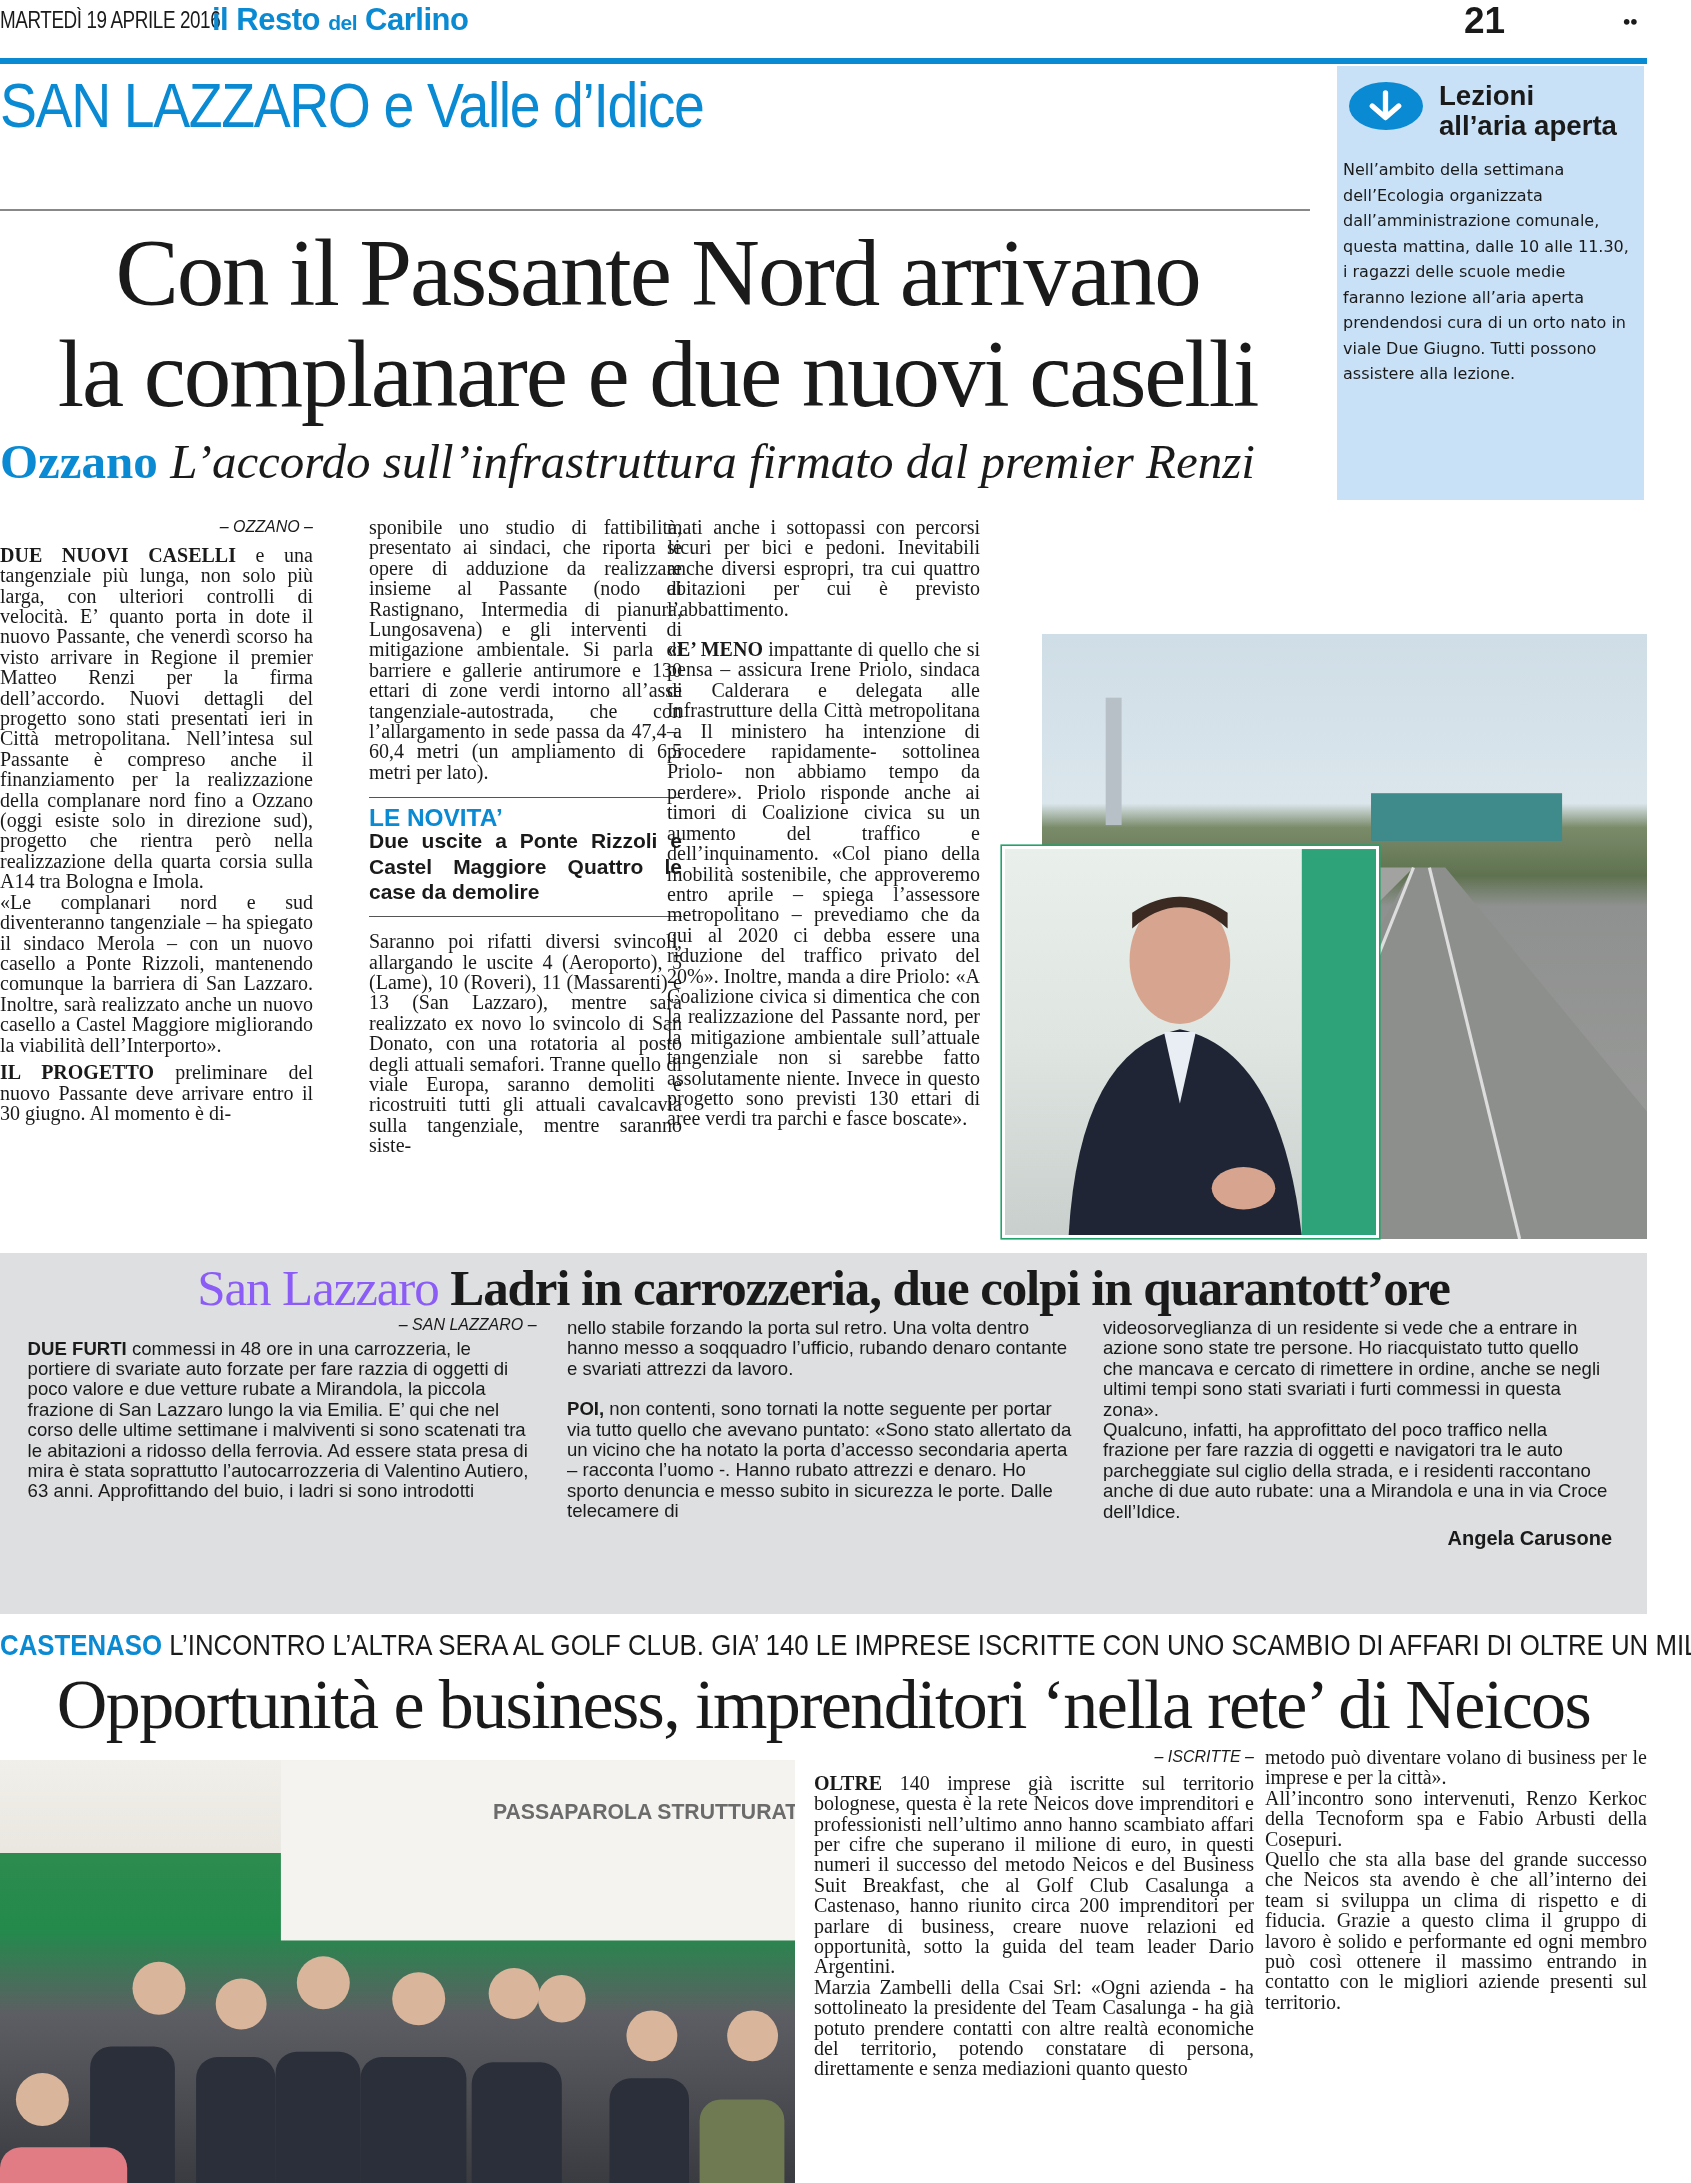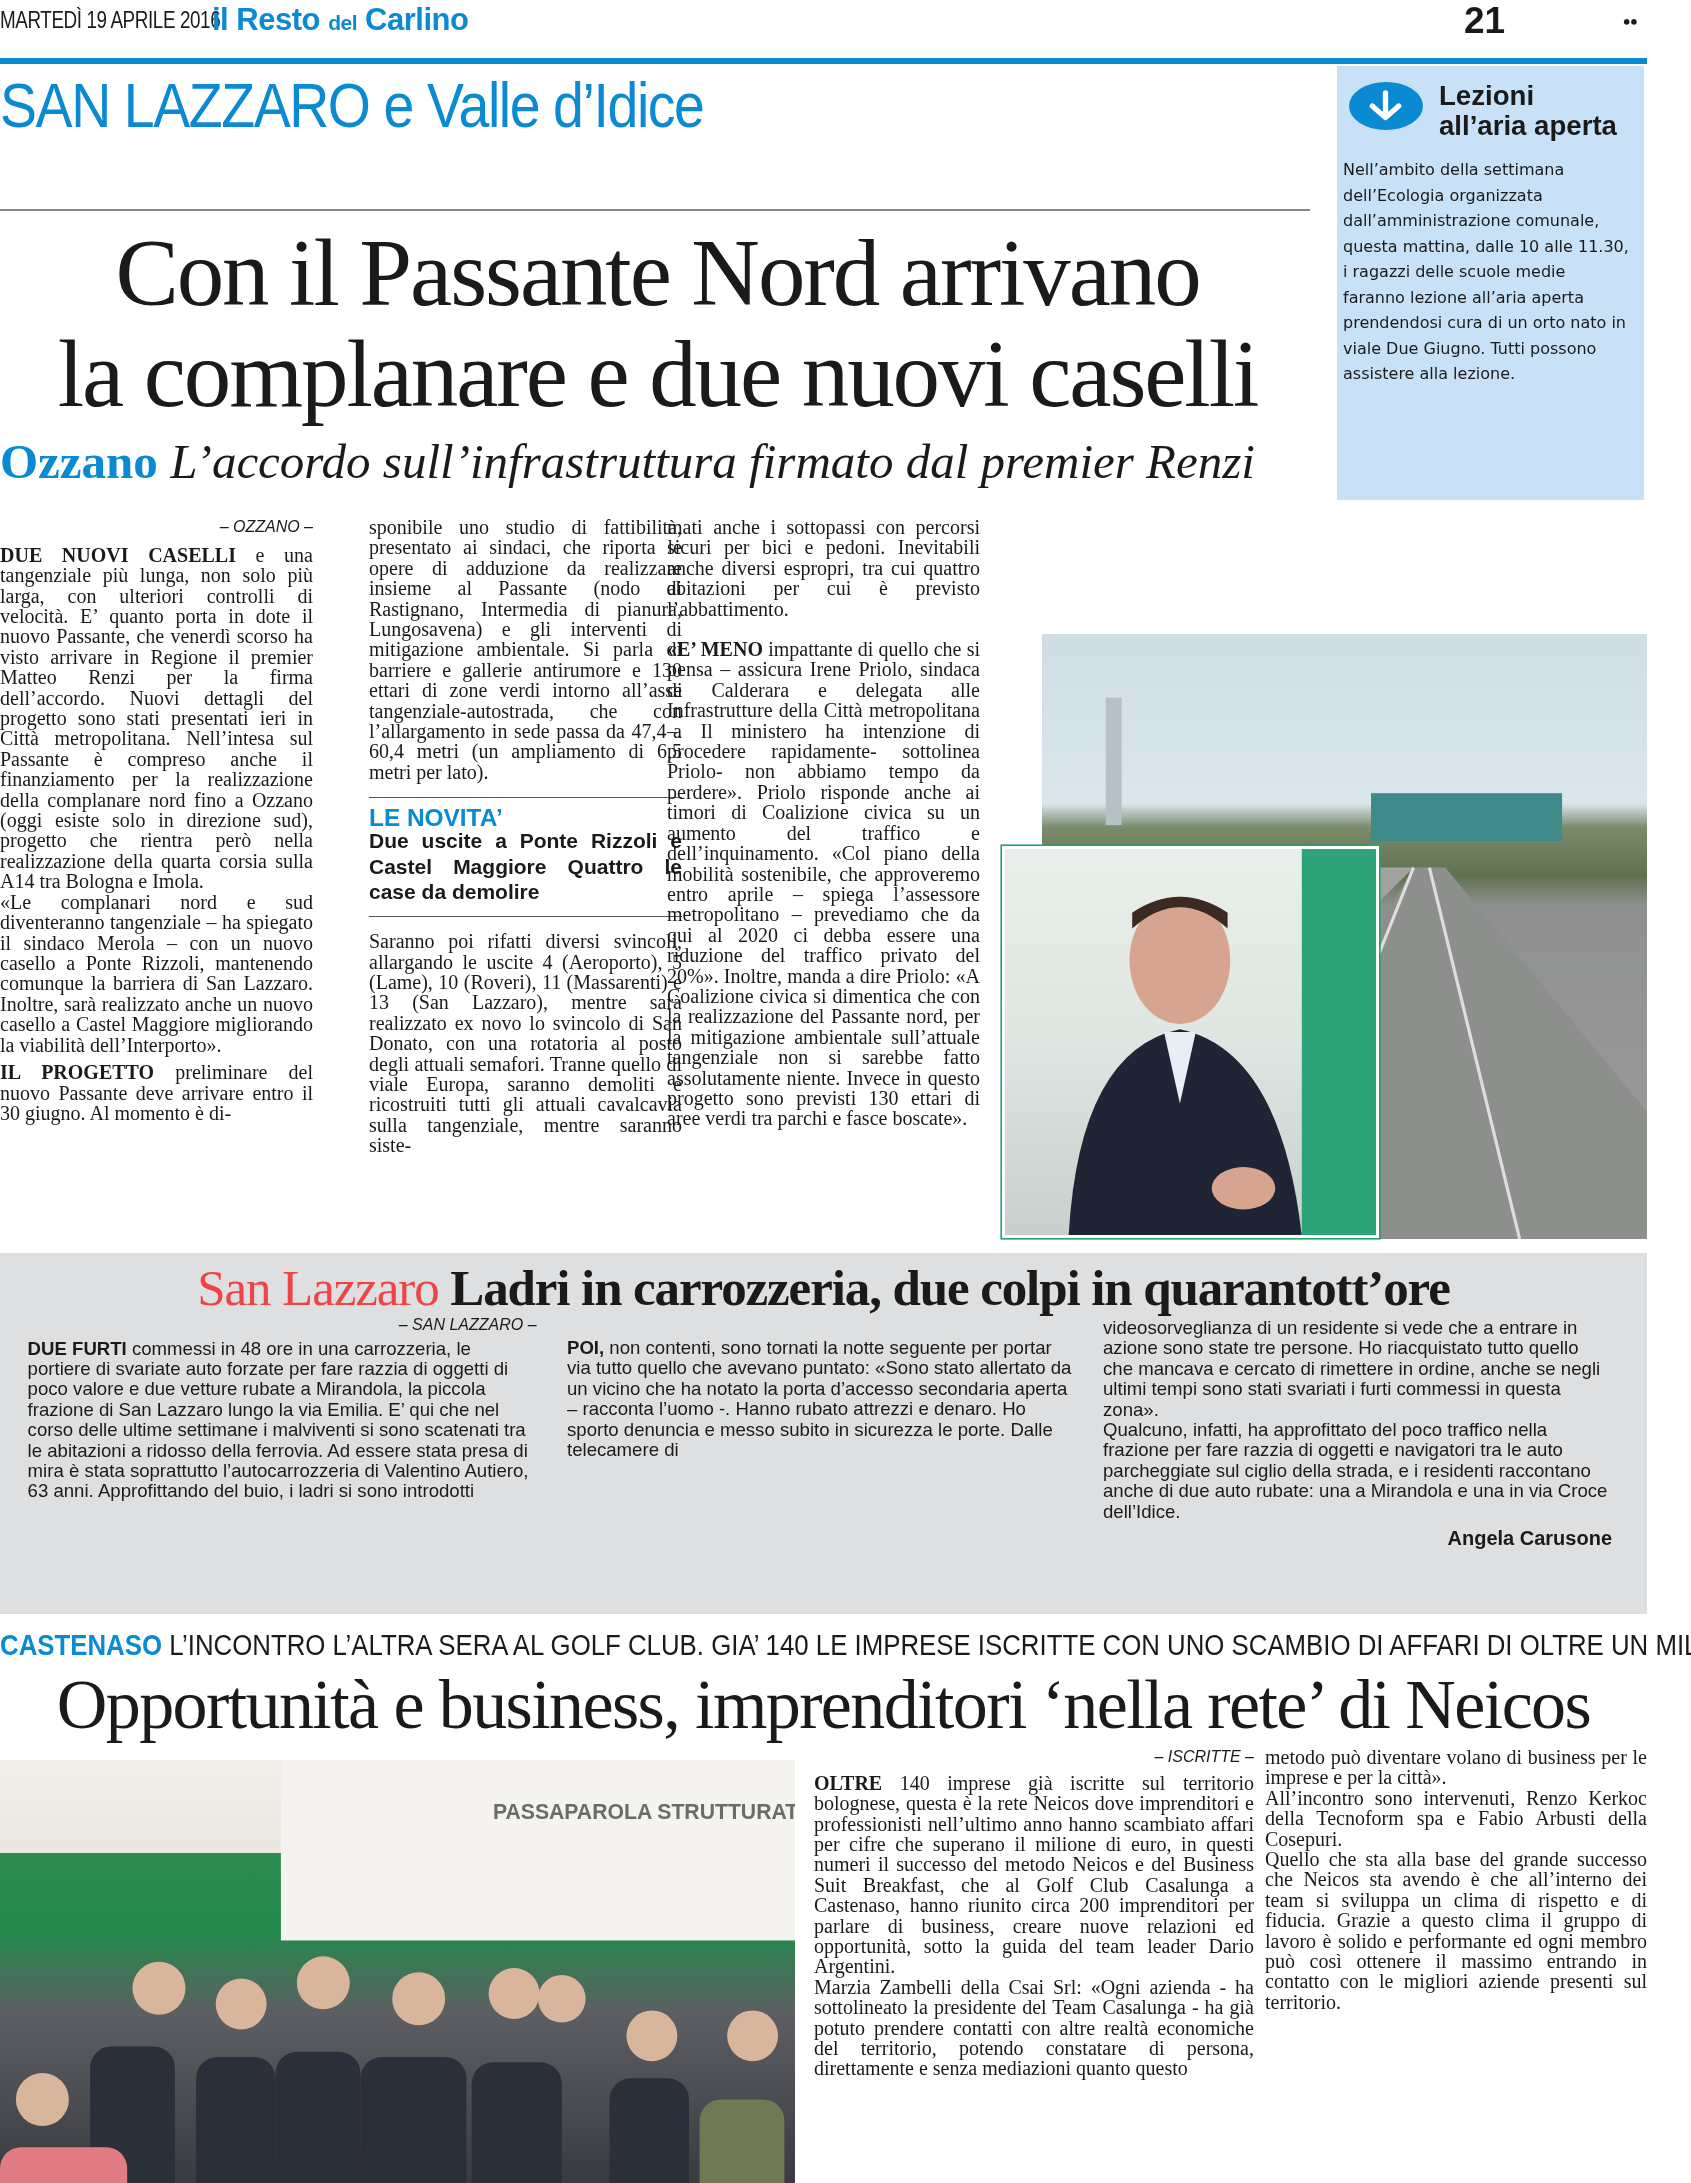--- a/index.html
+++ b/index.html
@@ -41,21 +41,21 @@
   .novita .ttl { font-weight: bold; font-size: 21px; line-height: 25.5px; font-family: Liberation Sans, sans-serif; }
 
   
   .photo { overflow: hidden; }
   .highway { left: 1042px; top: 634px; width: 605px; height: 605px; background: linear-gradient(180deg, #cfdde6 0%, #dbe6ec 28%, #7a8b6a 32%, #5f7250 40%, #8f9190 45%, #9c9d9b 100%); }
   .renzi { left: 1002px; top: 846px; width: 377px; height: 392px; border: 3.2px solid #fff; box-shadow: 0 0 0 1.6px #23a36b; background: linear-gradient(180deg, #e9efeb 0%, #dfe6e2 50%, #c9cfcc 100%); }
 
   
   .band { left: 0; top: 1253px; width: 1647px; height: 361px; background: #dedfe0; }
   .headline2 { left: 0; top: 1259px; width: 1647px; text-align: center; font-size: 51px; letter-spacing: -1.1px; font-weight: bold; }
-  .headline2 .kicker { color: #ef4444; font-weight: normal; }
+  .headline2 .kicker { color: #8b5cf6; font-weight: normal; }
 
   
   .kickerline3 { left: 0; top: 1628px; width: 1647px; font-size: 30px; font-family: "Liberation Sans", sans-serif; white-space: nowrap; transform: scaleX(0.86); transform-origin: left top; }
   .kickerline3 .k { color: #0a8ad2; font-weight: bold; }
   .headline3 { left: 0; top: 1665px; width: 1647px; text-align: center; font-size: 70px; letter-spacing: -1.6px; }
   .event-photo { left: 0; top: 1760px; width: 795px; height: 424px; background: linear-gradient(180deg, #f1efe9 0%, #e9e7e0 22%, #2d8b4f 22%, #238a4c 40%, #5d5e63 60%, #3a3b40 100%); }
   .signature { font-weight: bold; font-size: 20px; text-align: right; }
 </style>
 </head>
 <body>
@@ -142,20 +142,21 @@
 <div class="abs headline2">
   <span class="kicker">San Lazzaro</span>
   <span>Ladri in carrozzeria, due colpi in quarantott’ore</span>
 </div>
 
 <div class="abs col sans" style="left:27.6px; top:1315px; width:509px; font-family:'Liberation Sans', sans-serif; font-size:18.6px; line-height:20.4px; text-align:left;">
   <div class="dateline">– SAN LAZZARO –</div>
   <p style="margin-top:3.2px;"><span class="lead">DUE FURTI</span><span> commessi in 48 ore in una carrozzeria, le portiere di svariate auto forzate per fare razzia di oggetti di poco valore e due vetture rubate a Mirandola, la piccola frazione di San Lazzaro lungo la via Emilia. E’ qui che nel corso delle ultime settimane i malviventi si sono scatenati tra le abitazioni a ridosso della ferrovia. Ad essere stata presa di mira è stata soprattutto l’autocarrozzeria di Valentino Autiero, 63 anni. Approfittando del buio, i ladri si sono introdotti</span></p>
 </div>
 <div class="abs col" style="left:567px; top:1318px; width:509px; font-family:'Liberation Sans', sans-serif; font-size:18.6px; line-height:20.4px; text-align:left;">
+  <p>nello stabile forzando la porta sul retro. Una volta dentro hanno messo a soqquadro l’ufficio, rubando denaro contante e svariati attrezzi da lavoro.</p>
   <p style="margin-top:20px;"><span class="lead">POI,</span><span> non contenti, sono tornati la notte seguente per portar via tutto quello che avevano puntato: «Sono stato allertato da un vicino che ha notato la porta d’accesso secondaria aperta – racconta l’uomo -. Hanno rubato attrezzi e denaro. Ho sporto denuncia e messo subito in sicurezza le porte. Dalle telecamere di</span></p>
 </div>
 <div class="abs col" style="left:1103px; top:1318px; width:509px; font-family:'Liberation Sans', sans-serif; font-size:18.6px; line-height:20.4px; text-align:left;">
   <p>videosorveglianza di un residente si vede che a entrare in azione sono state tre persone. Ho riacquistato tutto quello che mancava e cercato di rimettere in ordine, anche se negli ultimi tempi sono stati svariati i furti commessi in questa zona».</p>
   <p>Qualcuno, infatti, ha approfittato del poco traffico nella frazione per fare razzia di oggetti e navigatori tra le auto parcheggiate sul ciglio della strada, e i residenti raccontano anche di due auto rubate: una a Mirandola e una in via Croce dell’Idice.</p>
   <div class="signature" style="margin-top:6.4px;">Angela Carusone</div>
 </div>
 
 <div class="abs kickerline3">
   <span class="k">CASTENASO</span>

